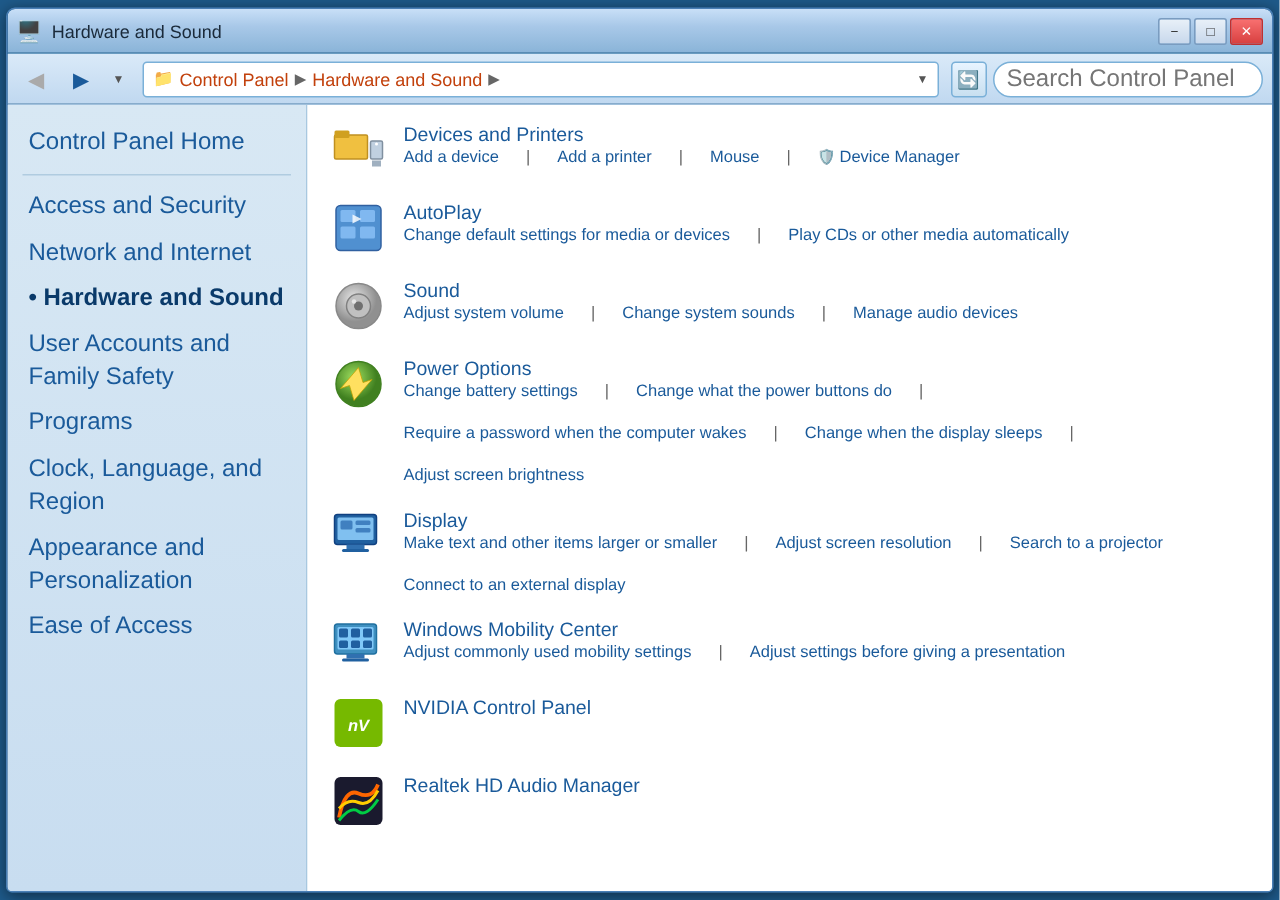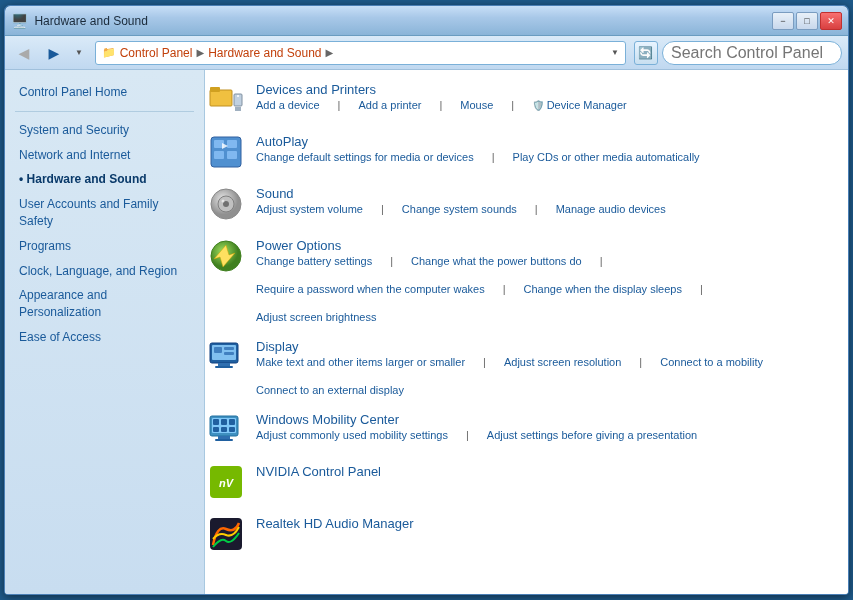--- a/index.html
+++ b/index.html
@@ -179,21 +179,21 @@
       width: 200px;
       background: linear-gradient(to bottom, #d8e8f4, #c8ddf0);
       border-right: 1px solid #a8c8e0;
       padding: 12px 10px;
       display: flex;
       flex-direction: column;
       gap: 4px;
       overflow-y: auto;
     }
     .sidebar-item {
-      font-size: 12px;
+      font-size: 16px;
       color: #1a5a9a;
       cursor: pointer;
       padding: 2px 4px;
       border-radius: 2px;
       line-height: 1.4;
     }
     .sidebar-item.active {
       font-weight: bold;
       color: #0a3a6a;
     }
@@ -202,21 +202,21 @@
       color: #0a3a6a;
     }
     .sidebar-divider {
       height: 1px;
       background: #b0cce0;
       margin: 4px 0;
     }
     .main-content {
       flex: 1;
       background: white;
-      padding: 12px 3px;
+      padding: 12px 16px;
       overflow-y: auto;
     }
     .panel-item {
       display: flex;
       align-items: flex-start;
       gap: 12px;
       margin-bottom: 16px;
     }
     .panel-icon {
       width: 36px;
@@ -290,21 +290,21 @@
       <input class="search-input" type="text" placeholder="Search Control Panel" style="">
       <span class="search-icon-btn">🔍</span>
     </div>
   </div>
 
   <div class="content-area">
 
     <div class="sidebar">
       <div class="sidebar-item">Control Panel Home</div>
       <div class="sidebar-divider"></div>
-      <div class="sidebar-item">System and Security</div>
+      <div class="sidebar-item">Access and Security</div>
       <div class="sidebar-item">Network and Internet</div>
       <div class="sidebar-item active">Hardware and Sound</div>
       <div class="sidebar-item">User Accounts and Family Safety</div>
       <div class="sidebar-item">Programs</div>
       <div class="sidebar-item">Clock, Language, and Region</div>
       <div class="sidebar-item">Appearance and Personalization</div>
       <div class="sidebar-item">Ease of Access</div>
     </div>
 
     <div class="main-content">
@@ -427,21 +427,21 @@
             <rect x="16" y="11" width="10" height="3" rx="1" fill="#4080c0"></rect>
           </svg>
         </div>
         <div class="panel-text">
           <div class="panel-title">Display</div>
           <div class="panel-links">
             <span class="panel-link">Make text and other items larger or smaller</span>
             <span class="panel-sep">|</span>
             <span class="panel-link">Adjust screen resolution</span>
             <span class="panel-sep">|</span>
-            <span class="panel-link">Connect to a mobility</span>
+            <span class="panel-link">Search to a projector</span>
             <br>
             <span class="panel-link">Connect to an external display</span>
           </div>
         </div>
       </div>
 
       <div class="panel-item">
         <div class="panel-icon">
           <svg width="36" height="32" viewBox="0 0 36 32">
             <rect x="2" y="2" width="28" height="20" rx="2" fill="#4090c0" stroke="#2070a0" stroke-width="1"></rect>

